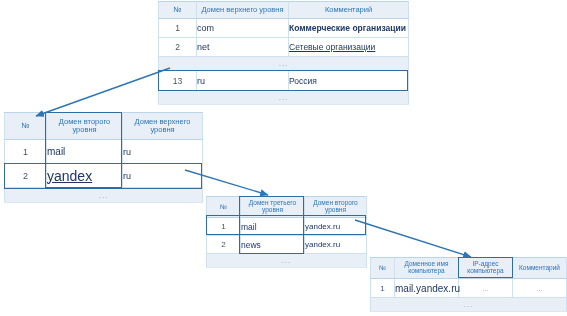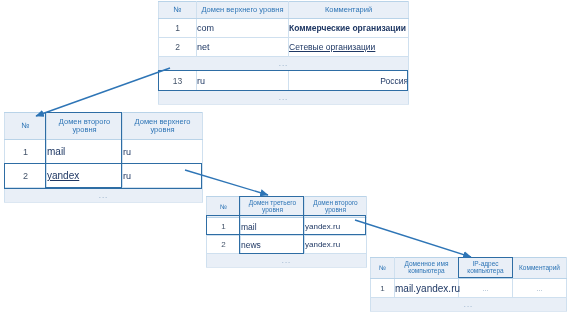--- a/index.html
+++ b/index.html
@@ -103,21 +103,21 @@
       <td class="num" style="height:19px; font-size:8.5px;">2</td>
       <td class="mid" style="font-size:9px;margin-top:20px;">net</td>
       <td class="lft" style="font-size:8.5px;text-decoration:underline;">Сетевые организации</td>
     </tr>
     <tr class="ellipsis-row">
       <td colspan="3" style="height:14px; font-size:8px;">...</td>
     </tr>
     <tr>
       <td class="num" style="height:20px; font-size:8.5px;">13</td>
       <td class="mid" style="font-size:9px;">ru</td>
-      <td class="lft" style="font-size:8.5px;text-align:right;">Россия</td>
+      <td class="lft" style="font-size:8.5px;">Россия</td>
     </tr>
     <tr class="ellipsis-row">
       <td colspan="3" style="height:14px; font-size:8px;">...</td>
     </tr>
   </tbody>
     </table>
   <div class="hl" style="left:158px; top:70px; width:250px; height:21px;"></div>
 
   <table class="tbl" style="left:4px; top:112px; width:198px;">
     <tbody>
@@ -126,21 +126,21 @@
       <td style="width:76px; font-size:7.5px;">Домен второго уровня</td>
       <td style="width:80px; font-size:7.5px;">Домен верхнего уровня</td>
     </tr>
     <tr>
       <td class="num" style="height:24px; font-size:9px;">1</td>
       <td class="mid" style="font-size:10px;">mail</td>
       <td class="lft" style="font-size:9px;">ru</td>
     </tr>
     <tr>
       <td class="num" style="height:24px; font-size:9px;">2</td>
-      <td class="mid" style="font-size:10px;text-decoration:underline;">yandex</td>
+      <td class="mid" style="font-size:14px;text-decoration:underline;">yandex</td>
       <td class="lft" style="font-size:9px;">ru</td>
     </tr>
     <tr class="ellipsis-row">
       <td colspan="3" style="height:15px; font-size:8px;">...</td>
     </tr>
   </tbody>
     </table>
   <div class="hl" style="left:45px; top:112px; width:77px; height:76px;"></div>
   <div class="hl" style="left:4px; top:163px; width:198px; height:26px;"></div>
 

